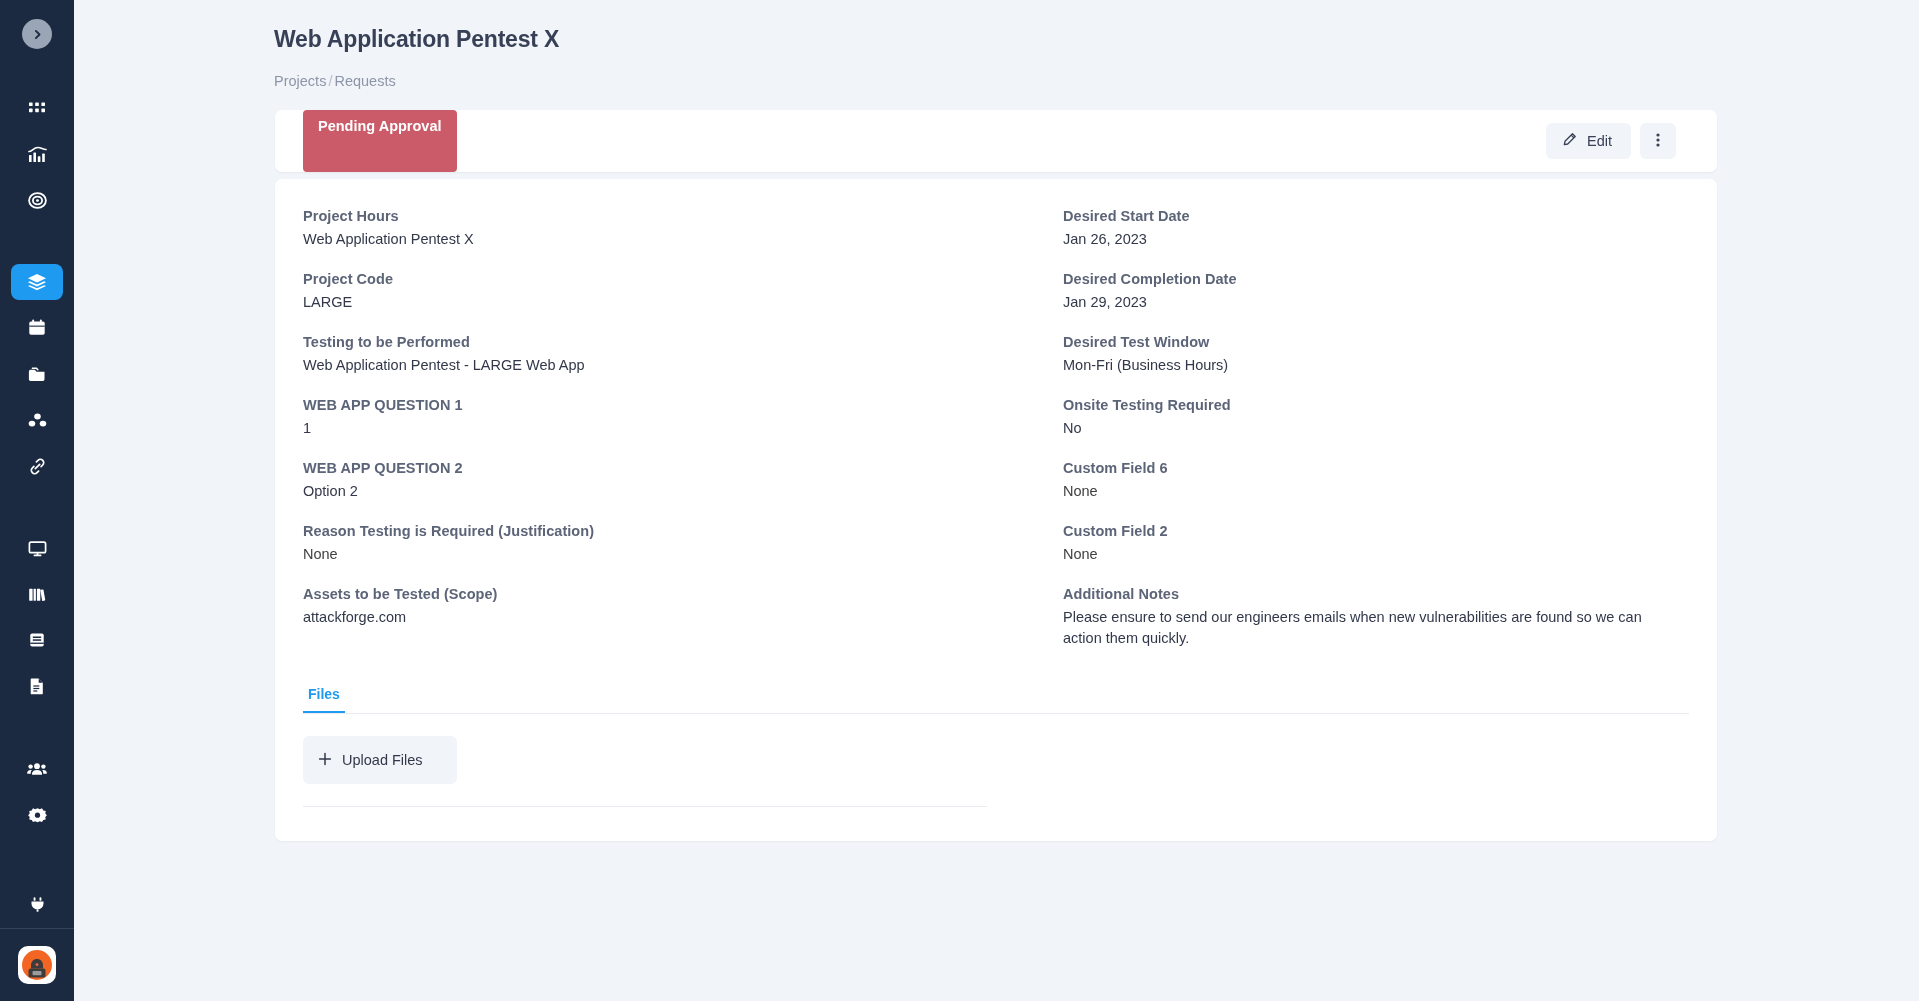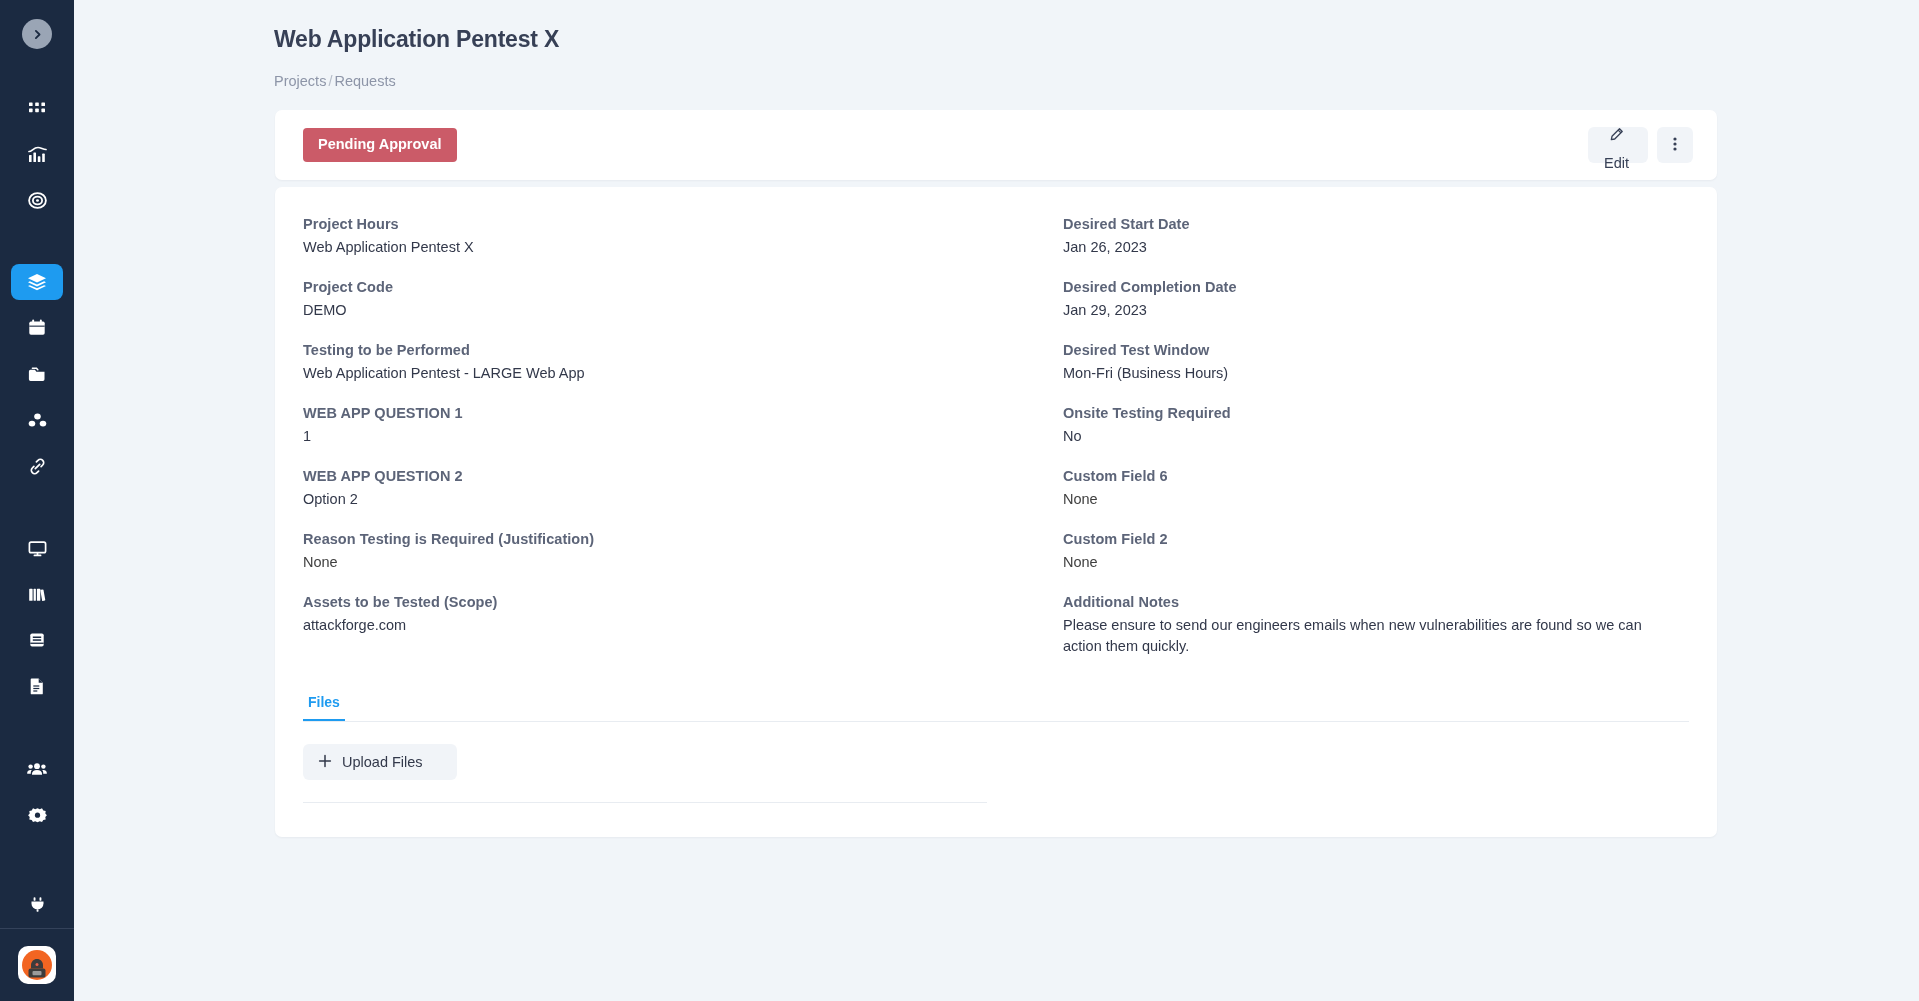--- a/index.html
+++ b/index.html
@@ -96,23 +96,23 @@
   .breadcrumb .sep { color: #b6bdc9; }
 
   .content { margin: 21px 0 0 201px; width: 1442px; }
 
   .card {
     background: #ffffff;
     border-radius: 7px;
     box-shadow: 0 1px 2px rgba(30,41,59,.05);
   }
   .status-card {
-    height: 70px;
-    display: flex; align-items: center; justify-content: space-between;
-    padding: 0 24px 0 28px;
+    height: 62px;
+    display: flex; justify-content: space-between;
+    padding: 0 41px 0 28px;
     margin-bottom: 7px;
   }
   .status-badge {
     background: #cb5b68;
     color: #ffffff;
     font-size: 14.5px;
     font-weight: bold;
     border-radius: 4px;
     padding: 9px 15px 10px 15px;
     cursor: pointer;
@@ -123,21 +123,20 @@
     background: #f1f4f8;
     border: none;
     border-radius: 6px;
     height: 36px;
     padding: 0 19px 0 16px;
     display: flex; align-items: center; gap: 10px;
     font-size: 14.5px;
     color: #374056;
     cursor: pointer;
     font-family: inherit;
-    flex-direction: column;
   }
   .btn-kebab {
     background: #f1f4f8;
     border: none;
     border-radius: 6px;
     width: 36px; height: 36px;
     display: flex; align-items: center; justify-content: center;
     cursor: pointer;
   }
 
@@ -173,21 +172,21 @@
     padding: 0 5px 9px 5px;
     margin-left: 0;
     border-bottom: 2px solid #1e9bf0;
     cursor: pointer;
   }
   .files-panel { padding-top: 22px; }
   .btn-upload {
     background: #f1f4f8;
     border: none;
     border-radius: 6px;
-    height: 36px;
+    height: 48px;
     padding: 0 34px 0 15px;
     display: inline-flex; align-items: center; gap: 10px;
     font-size: 14.5px;
     color: #32384a;
     cursor: pointer;
     font-family: inherit;
   }
   .files-divider {
     margin-top: 22px;
     width: 684px;
@@ -434,21 +433,21 @@
 
     <div class="card details-card">
       <div class="cols">
         <div class="col col-left">
           <div class="field">
             <div class="field-label">Project Hours</div>
             <div class="field-value">Web Application Pentest X</div>
           </div>
           <div class="field">
             <div class="field-label">Project Code</div>
-            <div class="field-value">DEMO</div>
+            <div class="field-value">LARGE</div>
           </div>
           <div class="field">
             <div class="field-label">Testing to be Performed</div>
             <div class="field-value">Web Application Pentest - LARGE Web App</div>
           </div>
           <div class="field">
             <div class="field-label">WEB APP QUESTION 1</div>
             <div class="field-value">1</div>
           </div>
           <div class="field">

